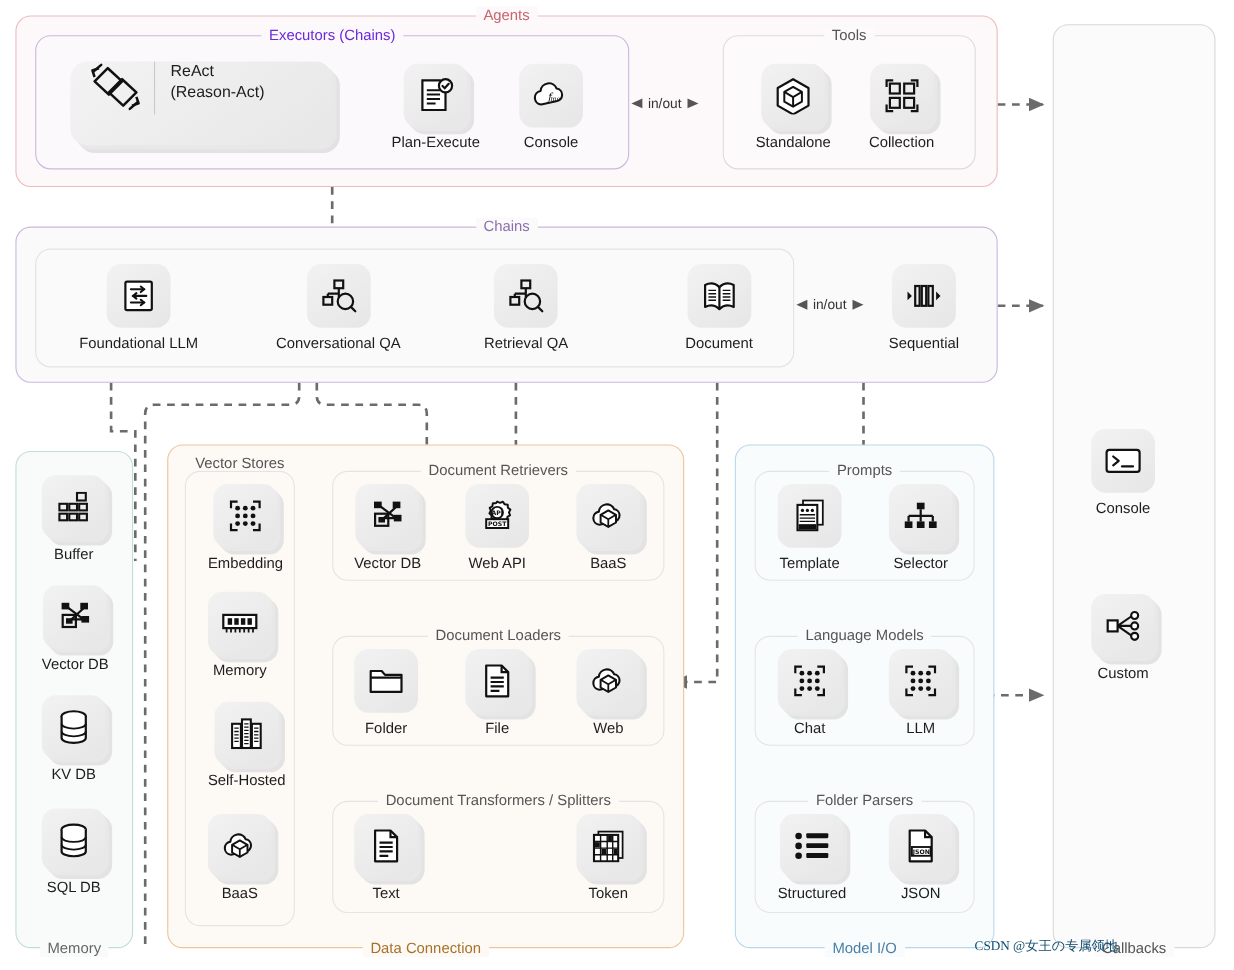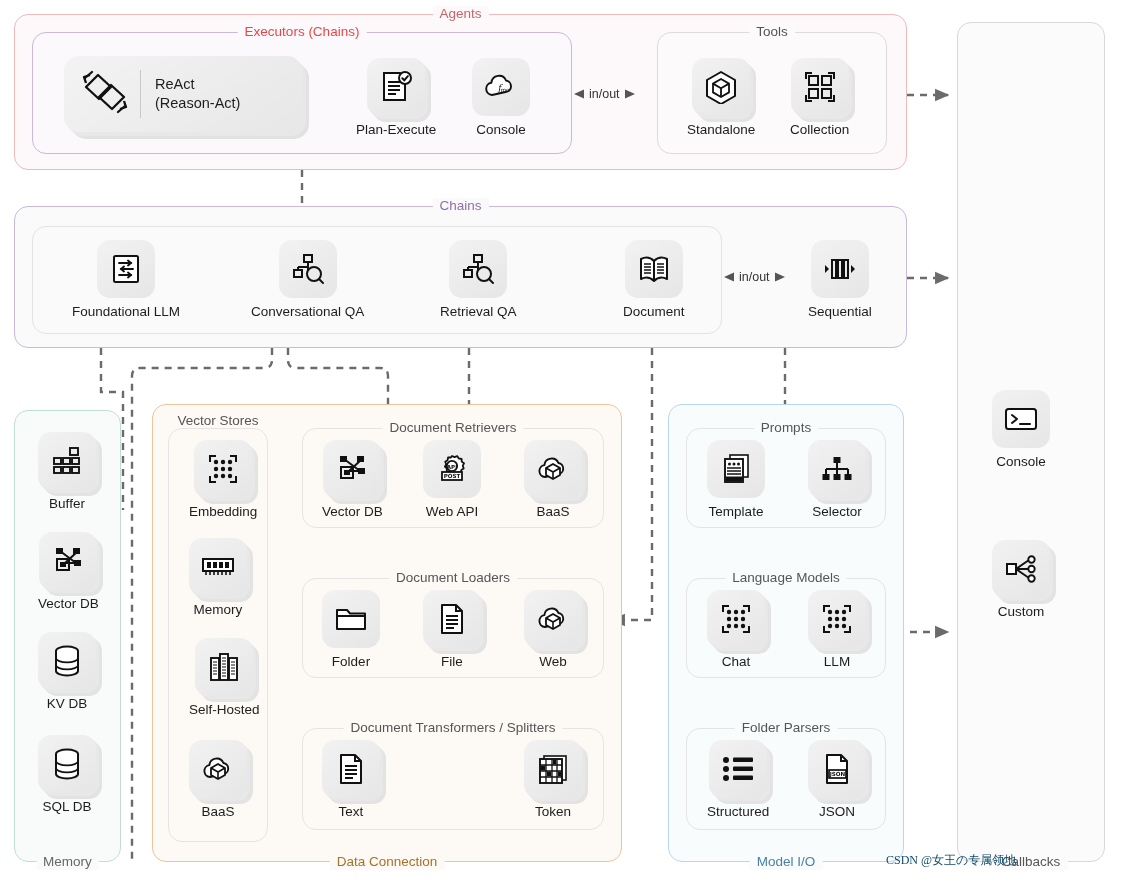--- a/index.html
+++ b/index.html
@@ -30,21 +30,21 @@
     line-height: 16px;
   }
   .frame.bottomlabel > .flabel {
     top: auto;
     bottom: -9px;
   }
 
   .f-agents   { border-color: #f0b9bb; background:#fdf8f9; }
   .f-agents > .flabel { color:#c5656c; background:#fdf8f9; }
   .f-exec     { border-color: #cbb8dd; background:#fbf9fc; }
-  .f-exec > .flabel { color:#ef4444; background:#fbf9fc; }
+  .f-exec > .flabel { color:#6d28d9; background:#fbf9fc; }
   .f-tools    { border-color: #dcdcdc; background:#fcfafb; }
   .f-tools > .flabel { color:#555; background:#fcfafb; }
   .f-chains   { border-color: #cbb8dd; background:#fafafb; }
   .f-chains > .flabel { color:#8e6fad; background:#fafafb; }
   .f-chaininner { border-color:#e3e3e3; background:transparent; }
   .f-memory   { border-color: #bfded4; background:#f9fbfa; }
   .f-memory > .flabel { color:#666; background:#f9fbfa; }
   .f-data     { border-color: #eec49a; background:#fdfaf6; }
   .f-data > .flabel { color:#a8712a; background:#fdfaf6; }
   .f-vstores  { border-color:#e4e4e4; background:transparent; }
@@ -86,21 +86,21 @@
   
   .wide-tile { position: relative; width: 238px; height: 76px; }
   .wide-tile .layer {
     position:absolute; width:238px; height:76px; border-radius:15px; background:#ececec;
   }
   .wide-tile .layer.l3{ top:7px; left:7px; background:#e2e2e2;}
   .wide-tile .layer.l2{ top:3.5px; left:3.5px; background:#e8e8e8;}
   .wide-tile .layer.l1{
     top:0;left:0;
     background: linear-gradient(145deg,#f3f3f3,#e7e7e7);
-    display:flex; align-items:center; padding:0 14px;
+    display:flex; align-items:flex-start; padding:0 14px;
   }
   .wide-tile .divider { width:1px; height:48px; background:#c9c9c9; margin:0 14px 0 8px;}
   .wide-tile .wlabel { font-size:14.5px; color:#1d1d1d; line-height:19px; text-align:left;}
   svg.lines { position:absolute; left:0; top:0; width:1122px; height:882px; overflow:visible; pointer-events:none;}
 
   .inout {
     position:absolute;
     display:flex; align-items:center; gap:2px;
     font-size:12.5px; color:#333;
   }

